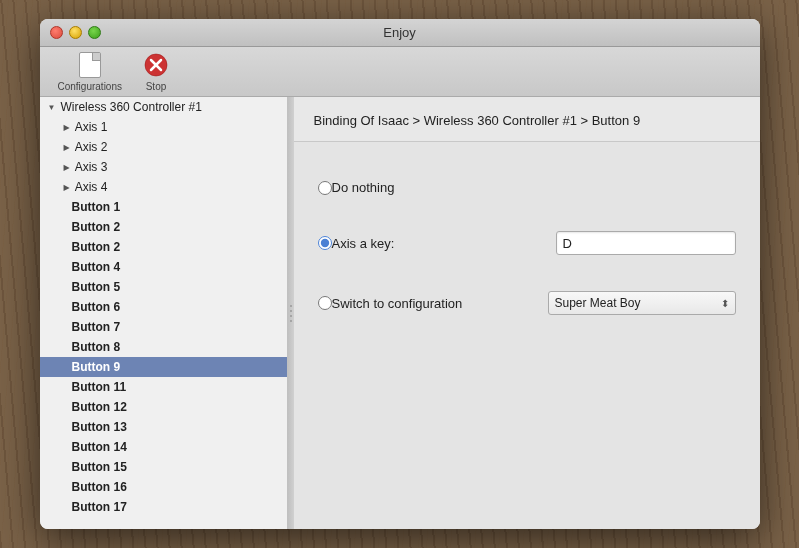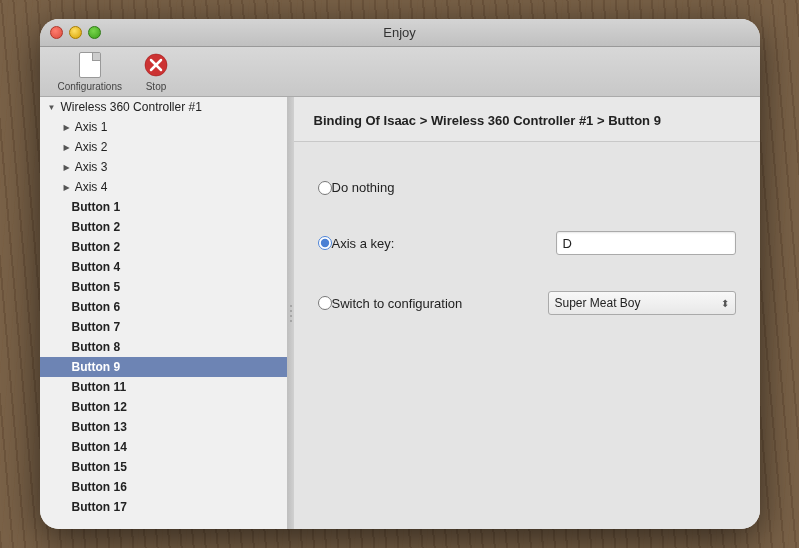--- a/index.html
+++ b/index.html
@@ -31,21 +31,21 @@
           rgba(120,90,60,0.2) 0px, rgba(120,90,60,0.2) 1px,
           transparent 1px, transparent 8px
         );
       background-color: #7a6248;
     }
 
     .window {
       width: 720px;
       height: 510px;
       background: #e8e8e8;
-      border-radius: 19px;
+      border-radius: 8px;
       box-shadow: 0 10px 40px rgba(0,0,0,0.6);
       overflow: hidden;
       display: flex;
       flex-direction: column;
       position: relative;
     }
 
     
     .titlebar {
       background: linear-gradient(to bottom, #d4d4d4, #c0c0c0);
@@ -222,21 +222,21 @@
     }
 
     .panel-header {
       padding: 14px 20px 12px;
       border-bottom: 1px solid #c8c8c8;
       background: #e8e8e8;
     }
 
     .panel-title {
       font-size: 13px;
-      font-weight: 700;
+      font-weight: 400;
       color: #222;
     }
 
     .panel-body {
       flex: 1;
       padding: 20px 24px;
       display: flex;
       flex-direction: column;
       gap: 0;
     }

